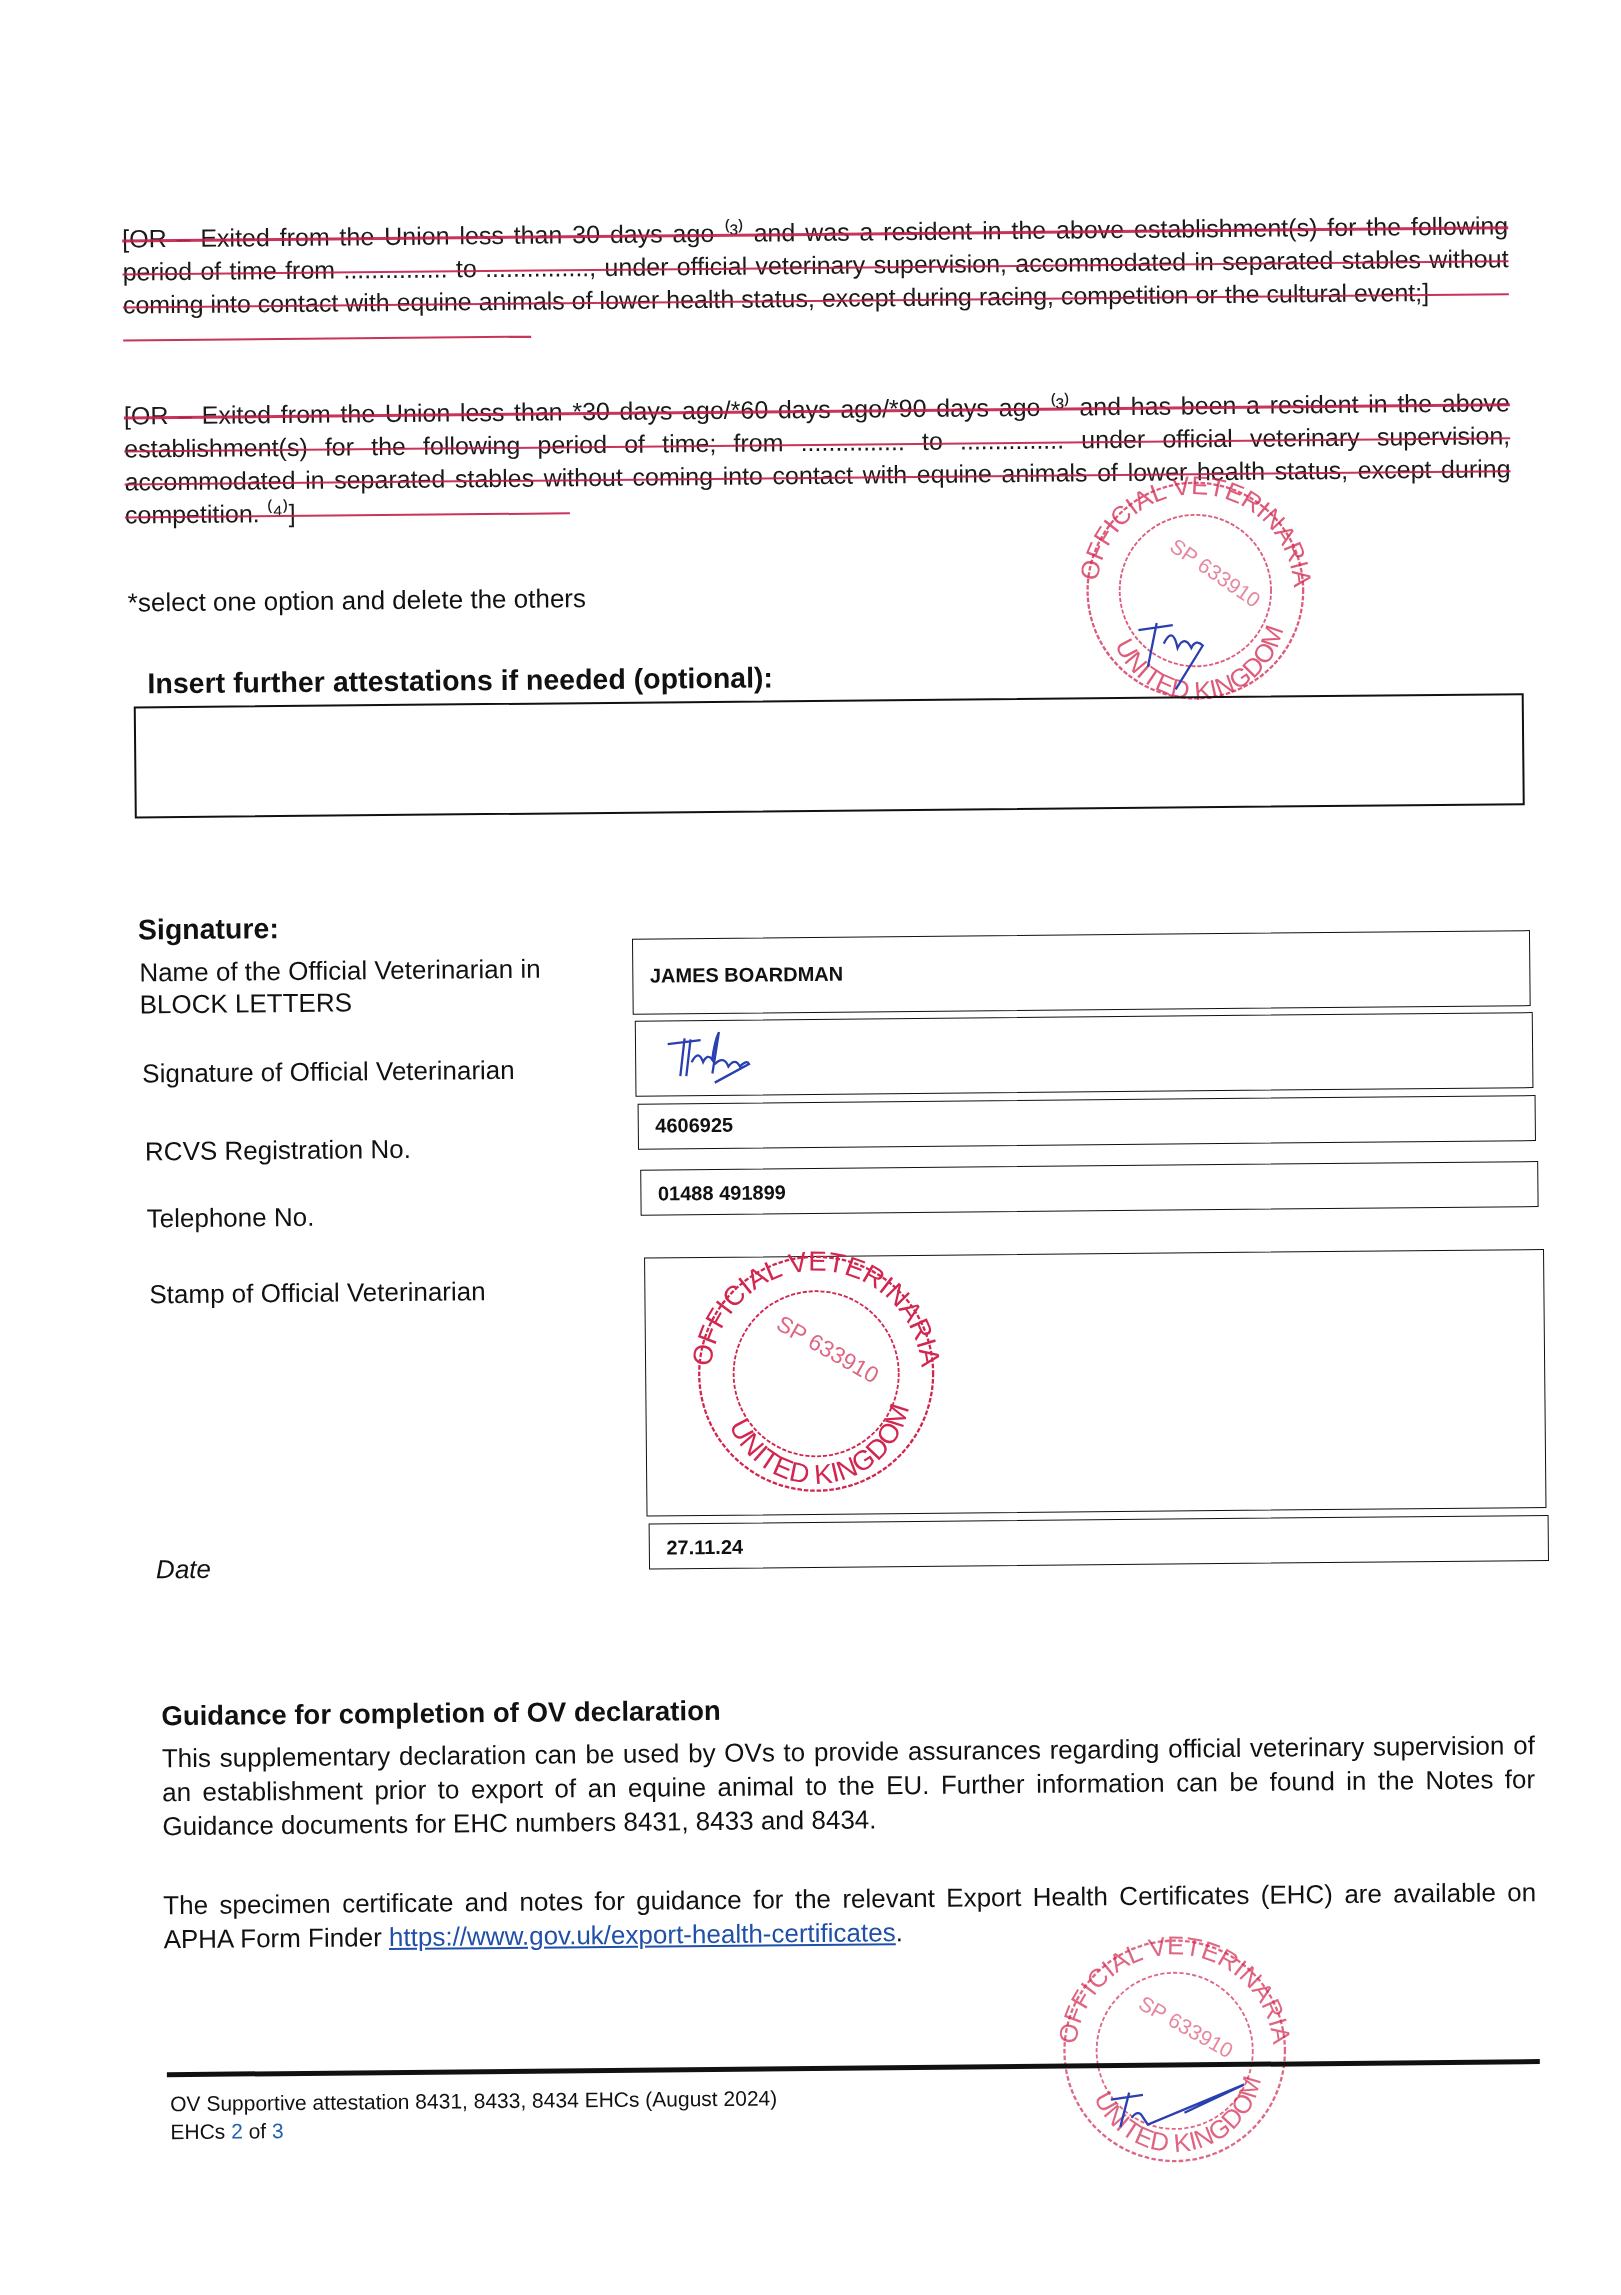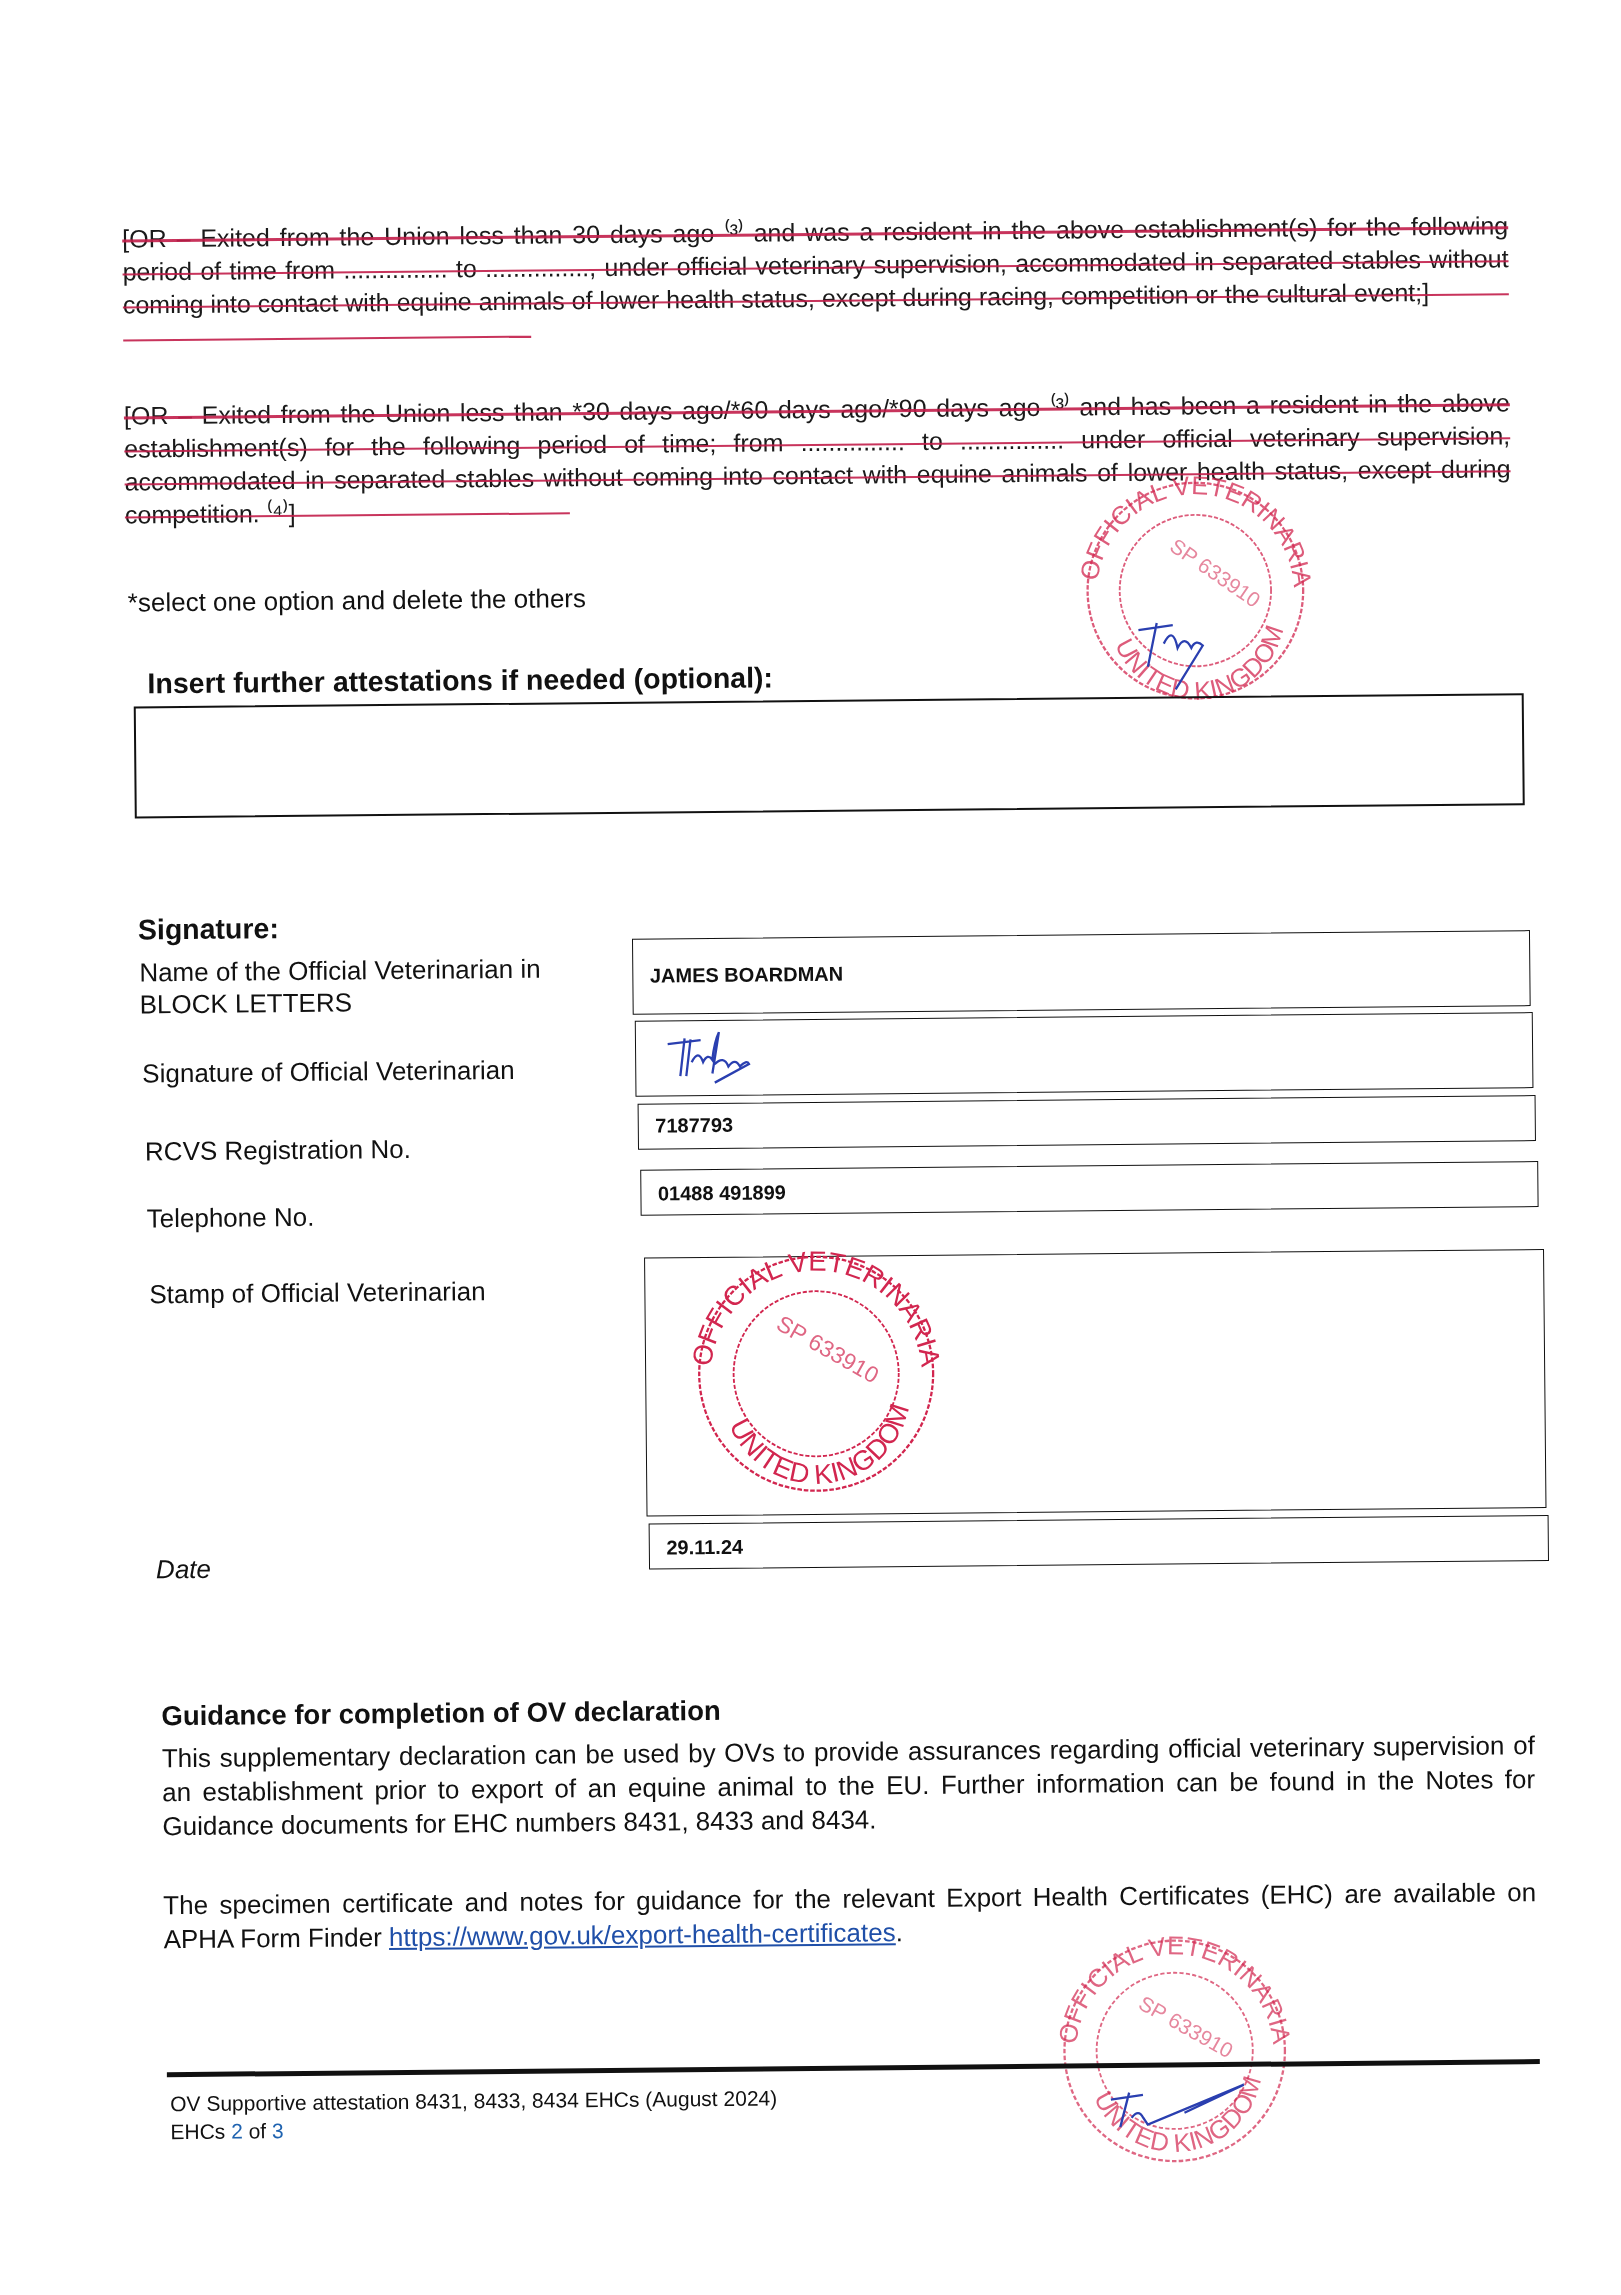--- a/index.html
+++ b/index.html
@@ -77,21 +77,21 @@
 
   <div class="label" style="left:143px; top:1051px;">Signature of Official Veterinarian</div>
   <div class="field" style="left:636px; top:1019px; width:898px; height:76px;">
     <svg class="sig" style="left:27.5px; top:9.2px;" width="110" height="55" viewBox="0 0 240 120">
       <path d="M 8 30 L 80 22 M 45 18 L 35 100 M 58 20 L 48 100 M 60 70 q 15 -30 25 0 q 10 -20 20 -5 q 5 -40 15 -60 L 105 95 M 110 75 q 20 -20 30 5 q 15 -20 25 0 q 15 -15 20 -5 L 110 115" fill="none" stroke="#2a3fb0" stroke-width="5"></path>
     </svg>
   </div>
 
   <div class="label" style="left:145px; top:1129px;">RCVS Registration No.</div>
   <div class="field" style="left:638px; top:1102px; width:898px; height:46px;">
-    <div class="field-val" style="top:10px;">7187793</div>
+    <div class="field-val" style="top:10px;">4606925</div>
   </div>
 
   <div class="label" style="left:146px; top:1196px;">Telephone No.</div>
   <div class="field" style="left:640px; top:1168px; width:898px; height:46px;">
     <div class="field-val" style="top:11.5px;">01488 491899</div>
   </div>
 
   <div class="label" style="left:148px; top:1272px;">Stamp of Official Veterinarian</div>
   <div class="field" style="left:643px; top:1256px; width:900px; height:259px;">
     <svg class="stamp" style="left:37px; top:-13.8px;" width="266" height="257" viewBox="0 0 580 560">
@@ -106,21 +106,21 @@
       </text>
       <text font-family="Liberation Sans, sans-serif" font-size="60" fill="#d2264f">
         <textPath href="#arcBot2" startOffset="12%">UNITED KINGDOM</textPath>
       </text>
       <text x="175" y="240" font-family="Liberation Sans, sans-serif" font-size="50" fill="#d2264f" opacity="0.7" transform="rotate(30 290 260)">SP 633910</text>
     </svg>
   </div>
 
   <div class="label" style="left:152px; top:1547px;font-style:italic;">Date</div>
   <div class="field" style="left:645px; top:1522px; width:900px; height:46px;">
-    <div class="field-val" style="top:11.5px;">29.11.24</div>
+    <div class="field-val" style="top:11.5px;">27.11.24</div>
   </div>
 
   <div class="guidance-h">Guidance for completion of OV declaration</div>
   <div class="guidance-p" style="top:1735px;">This supplementary declaration can be used by OVs to provide assurances regarding official veterinary supervision of an establishment prior to export of an equine animal to the EU. Further information can be found in the Notes for Guidance documents for EHC numbers 8431, 8433 and 8434.</div>
   <div class="guidance-p" style="top:1882px;">
     <span>The specimen certificate and notes for guidance for the relevant Export Health Certificates (EHC) are available on APHA Form Finder </span><span class="link">https://www.gov.uk/export-health-certificates</span><span>.</span>
   </div>
 
   <svg class="stamp" style="left:1042px; top:1928px;" width="248" height="248" viewBox="0 0 540 540">
     <defs>

